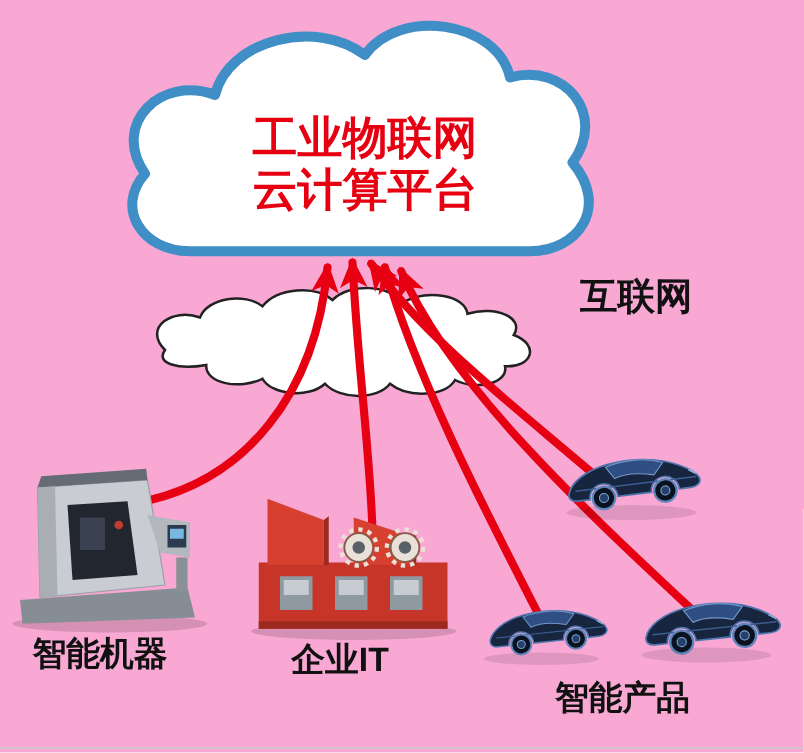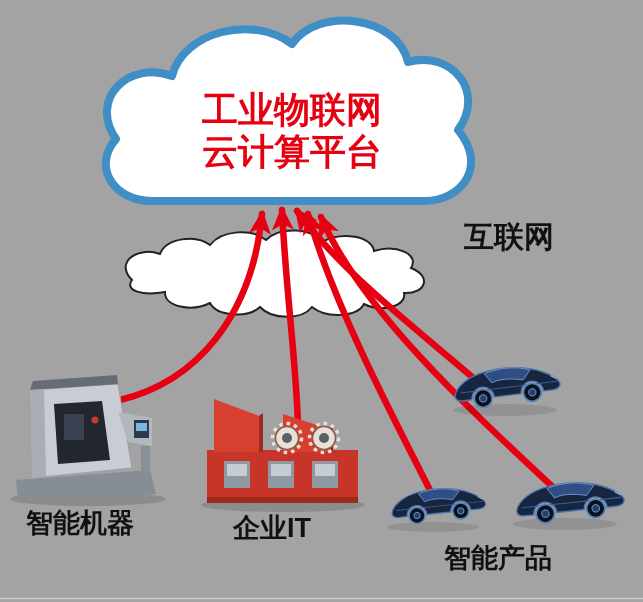--- a/index.html
+++ b/index.html
@@ -1,17 +1,17 @@
 <!DOCTYPE html>
 <html><head>
 <meta charset="utf-8">
 <style>
   html,body{margin:0;padding:0;background:#ffffff;}
   body{font-family:"Liberation Sans", sans-serif;}
-  .stage{position:relative;width:643px;height:602px;background:#a3a3a3;overflow:hidden;}
+  .stage{position:relative;width:643px;height:602px;background:#f9a8d4;overflow:hidden;}
   svg{display:block;}
   text{font-family:"Liberation Sans", sans-serif;}
   .cloud-title{font-size:36px;font-weight:bold;fill:#e60012;}
   .internet-label{font-size:30px;font-weight:bold;fill:#111111;}
   .device-label{font-size:27px;font-weight:bold;fill:#111111;}
 </style>
 </head>
 <body>
 
 <div class="stage">

